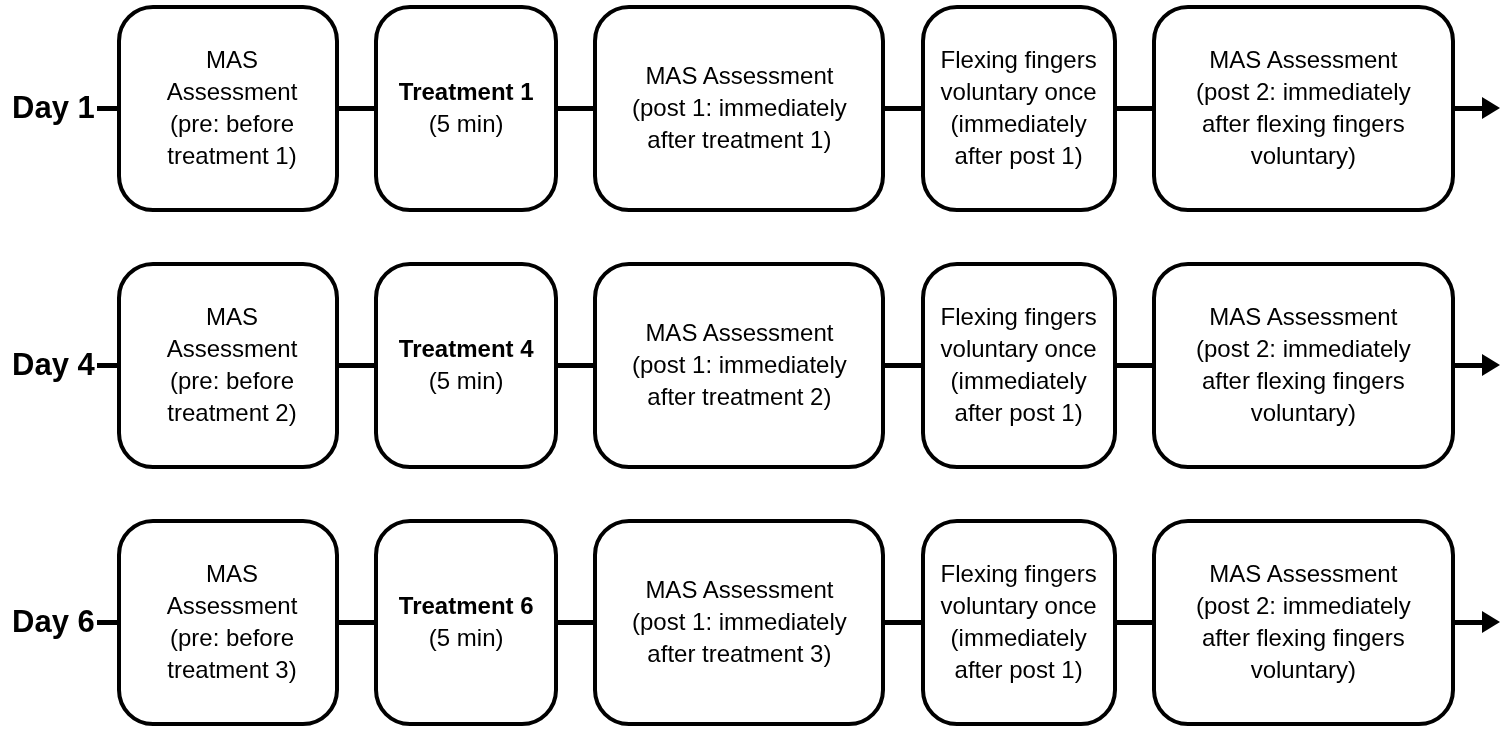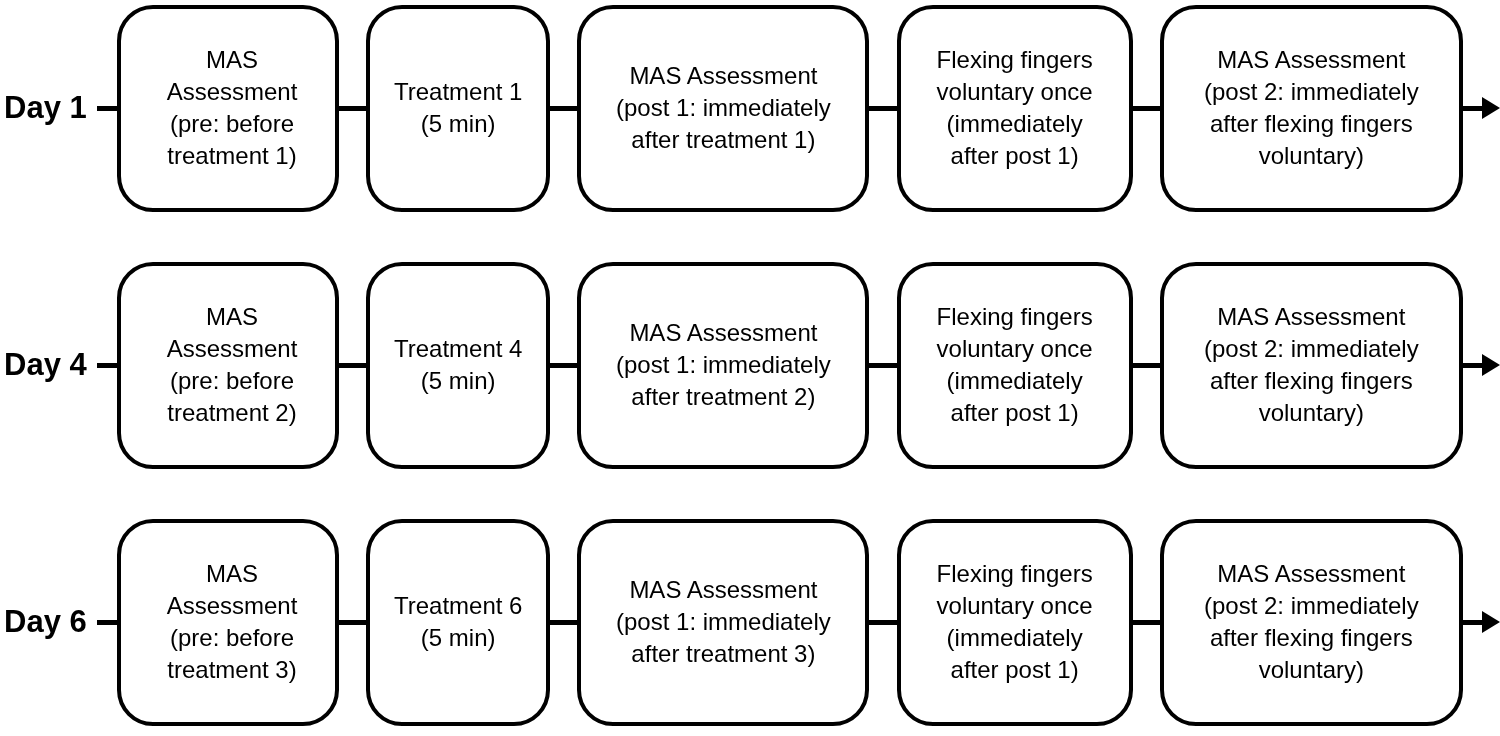--- a/index.html
+++ b/index.html
@@ -15,21 +15,21 @@
 
   .row {
     display: flex;
     align-items: center;
     width: 100%;
     height: 208px;
   }
 
   .day-label {
     width: 97px;
-    padding-left: 4px;
+    padding-left: 12px;
     font-size: 31px;
     font-weight: bold;
     white-space: nowrap;
     flex: 0 0 auto;
   }
 
   .connector {
     height: 5px;
     background: #000000;
     flex: 1 1 18px;
@@ -46,29 +46,29 @@
     display: flex;
     flex-direction: column;
     justify-content: center;
     align-items: center;
     text-align: center;
     padding: 6px 8px;
   }
   .b1 { width: 222px; padding-left: 16px; }
   .b2 { width: 184px; }
   .b3 { width: 292px; }
-  .b4 { width: 236px; }
+  .b4 { width: 196px; }
   .b5 { width: 303px; }
 
   .box-text {
     font-size: 24px;
     line-height: 32px;
     white-space: pre-line;
   }
-  .bold { font-weight: normal; text-align: center; }
+  .bold { font-weight: bold; text-align: center; }
 
   .arrow {
     display: flex;
     align-items: center;
     flex: 1 1 28px;
     min-width: 26px;
   }
   .arrow-line {
     height: 5px;
     background: #000000;

